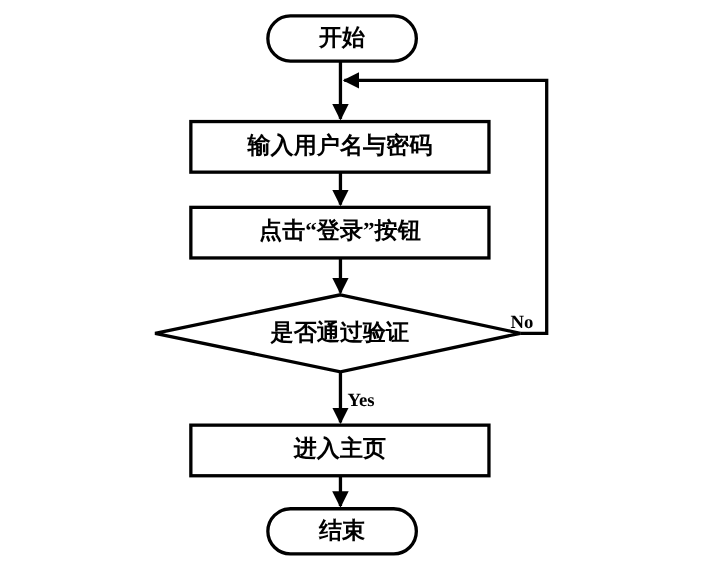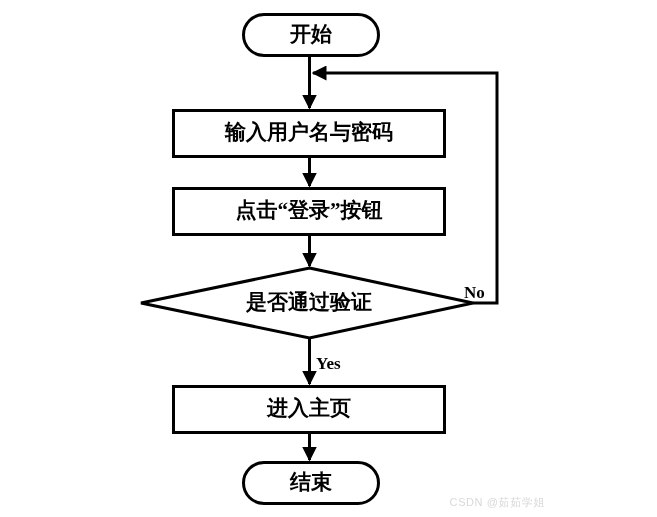--- a/index.html
+++ b/index.html
@@ -109,15 +109,14 @@
 
     <rect class="node-shape terminal" x="243.5" y="462.5" width="135" height="41" rx="20.5" ry="20.5"></rect>
     <text class="node-label" x="311" y="484">结束</text>
 
     <text class="edge-label" x="316" y="365">Yes</text>
 
     <text class="edge-label" x="464" y="294">No</text>
 
   </svg>
 
-  <div class="watermark">CSDN @茹茹学姐</div>
 
 </div>
 
 </body></html>

